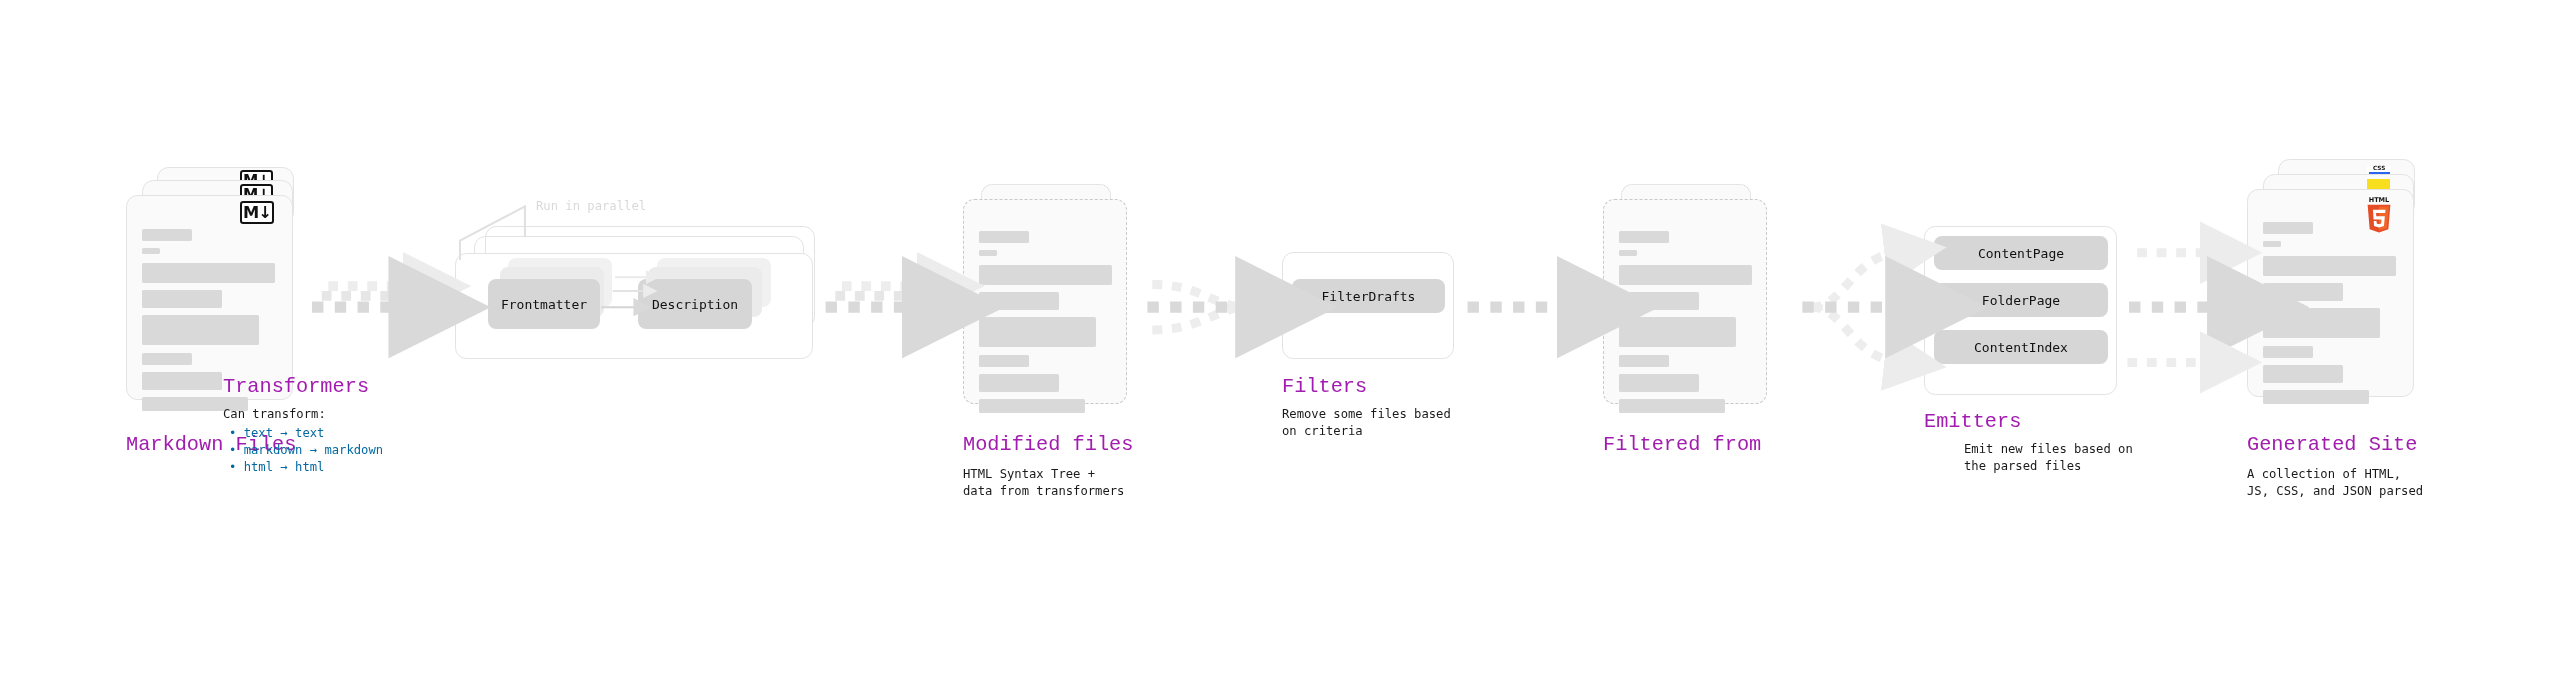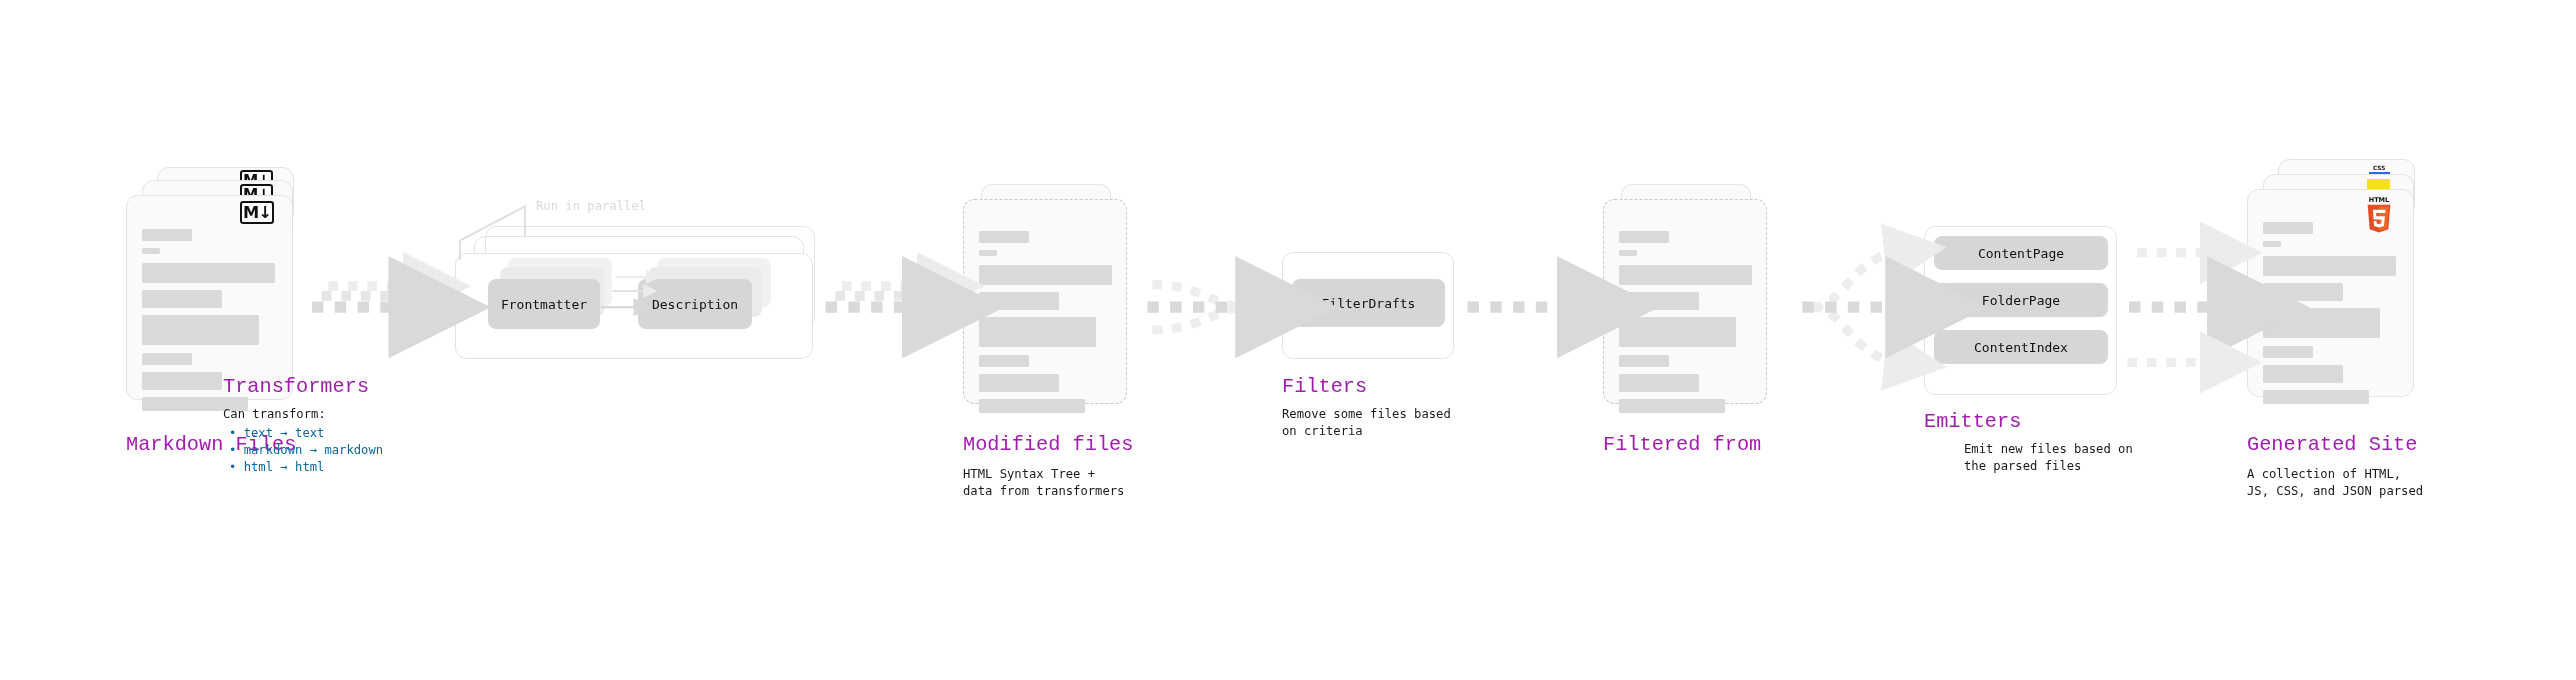--- a/index.html
+++ b/index.html
@@ -165,21 +165,21 @@
       <div class="fbar" style="width:50px;height:12.2px;"></div>
       <div class="fbar" style="width:80px;height:18px;"></div>
       <div class="fbar" style="width:106px;height:14px;"></div>
     </div>
   </div>
   <div class="title" style="left:963px; top:433px;">Modified files</div>
   <div class="subtitle" style="left:963px; top:466px;">HTML Syntax Tree +
 data from transformers</div>
 
   <div class="groupbox" style="left:1282px; top:252px; width:172px; height:107px;"></div>
-  <div class="chip" style="left:1292px; top:279px; width:153px; height:48px; font-size:13px;">FilterDrafts</div>
+  <div class="chip" style="left:1292px; top:279px; width:153px; height:34px; font-size:13px;">FilterDrafts</div>
   <div class="title" style="left:1282px; top:375px;">Filters</div>
   <div class="subtitle" style="left:1282px; top:406px;">Remove some files based
 on criteria</div>
 
   <div class="filestack" style="left:1603px; top:184px; width:187px; height:260px;">
     <div class="fcard dotted-back" style="left:18px; top:0px; width:130px; height:49px;"></div>
     <div class="fcard dashed" style="left:0px; top:14.6px; width:164px; height:205px;"></div>
     <div class="fbars" style="left:16.3px; top:47px; width:138px;">
       <div class="fbar" style="width:50px;height:12.2px;"></div>
       <div class="fbar" style="width:18px;height:5.7px;margin-bottom:9px;"></div>

